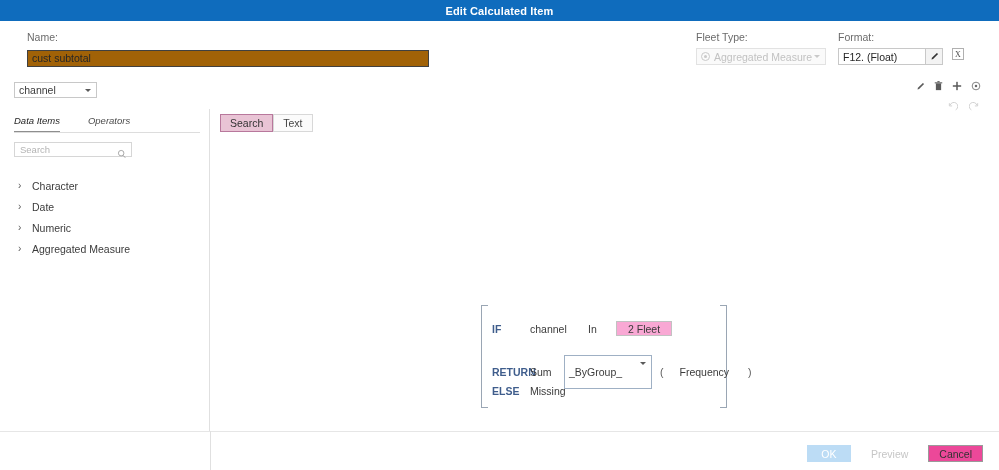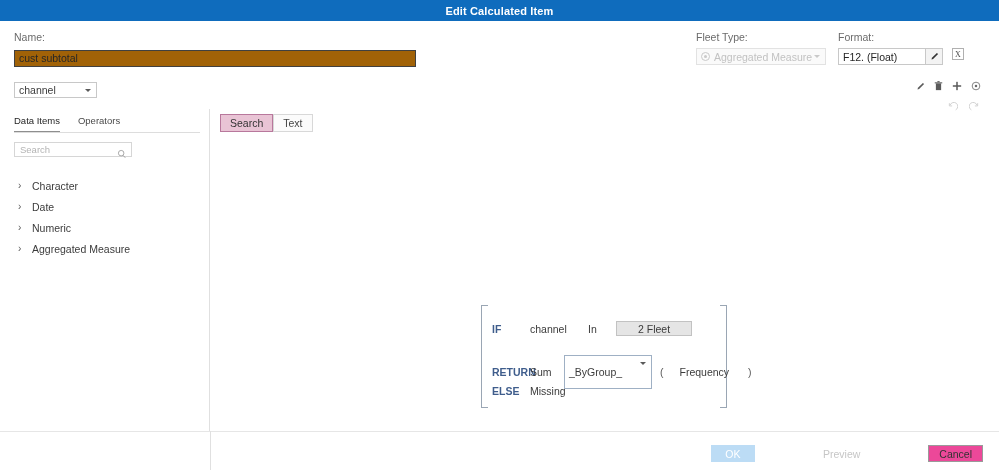--- a/index.html
+++ b/index.html
@@ -27,21 +27,21 @@
 
   
   .topform {
     position: relative;
     height: 58px;
   }
   .lbl {
     font-size: 10.5px;
     color: #6b6b6b;
   }
-  .name-block { position: absolute; left: 14px; top: 10px; width: 350px; }
+  .name-block { position: absolute; left: 27px; top: 10px; width: 350px; }
   .name-block .lbl { display:block; margin-bottom: 5px; }
   .txtinput {
     width: 402px; height: 17px;
     border: 1px solid #404040;
     background: #a16207;
     font-size: 10.5px;
     color: #262626;
     padding: 0 4px;
     line-height: 15px;
     font-family: "Liberation Sans", sans-serif;
@@ -134,24 +134,25 @@
   }
 
   
   .main { position: relative; height: 360px; }
   .leftpane {
     position: absolute; left: 0; top: 0;
     width: 210px; height: 322px;
     border-right: 1px solid #e0e0e0;
   }
   .tabs-di {
-    display: flex; gap: 18px;
+    display: flex; gap: 28px;
     margin: 6px 0 0 14px;
     width: 186px;
     border-bottom: 1px solid #dddddd;
+    font-style: italic;
   }
   .tab-di {
     font-size: 9.5px;
     color: #4a4a4a;
     padding: 0 0 5px 0;
   }
   .tab-di.active {
     border-bottom: 1.5px solid #8e8e8e;
     color: #262626;
   }
@@ -221,23 +222,23 @@
   .fline.l2 { top: 50px; }
   .fline.l3 { top: 80px; }
 
   .kw { color: #3f5d8c; font-weight: bold; }
   .fld { color: #3b3b3b; }
   .op  { color: #3b3b3b; }
   .paren { color: #5a5a5a; }
 
   .chip {
     border: 1px solid #c2c2c2;
-    background: #e5e5e5;
+    background: #f9a8d4;
     height: 15px;
-    padding: 0 21px;
+    padding: 0 11px;
     display: flex; align-items: center;
     font-size: 10.5px; color: #3b3b3b;
   }
   .fdd {
     border: 1px solid #9fb0c4;
     background: #fff;
     height: 16px; width: 88px;
     padding: 16px 4px;
     display: flex; align-items: center;
     font-size: 10.5px; color: #3b3b3b;
@@ -260,21 +261,20 @@
   }
   .btnrow {
     position: absolute; right: 16px; top: 6px;
     display: flex; align-items: center; gap: 9px;
   }
   .btn {
     height: 17px; min-width: 44px;
     display: flex; align-items: center; justify-content: center;
     font-size: 10.5px;
     padding: 0 10px;
-    margin-left: 48px;
   }
   .btn-ok { background: #bcdcf5; color: #ffffff; border: 1px solid #bcdcf5; }
   .btn-preview { background: #fff; color: #c6c6c6; border: 1px solid #fff; }
   .btn-cancel { background: #ec4899; color: #333; border: 1px solid #9a9a9a; }
 </style>
 </head>
 <body>
 
 <div class="titlebar">
   <span>Edit Calculated Item</span>

